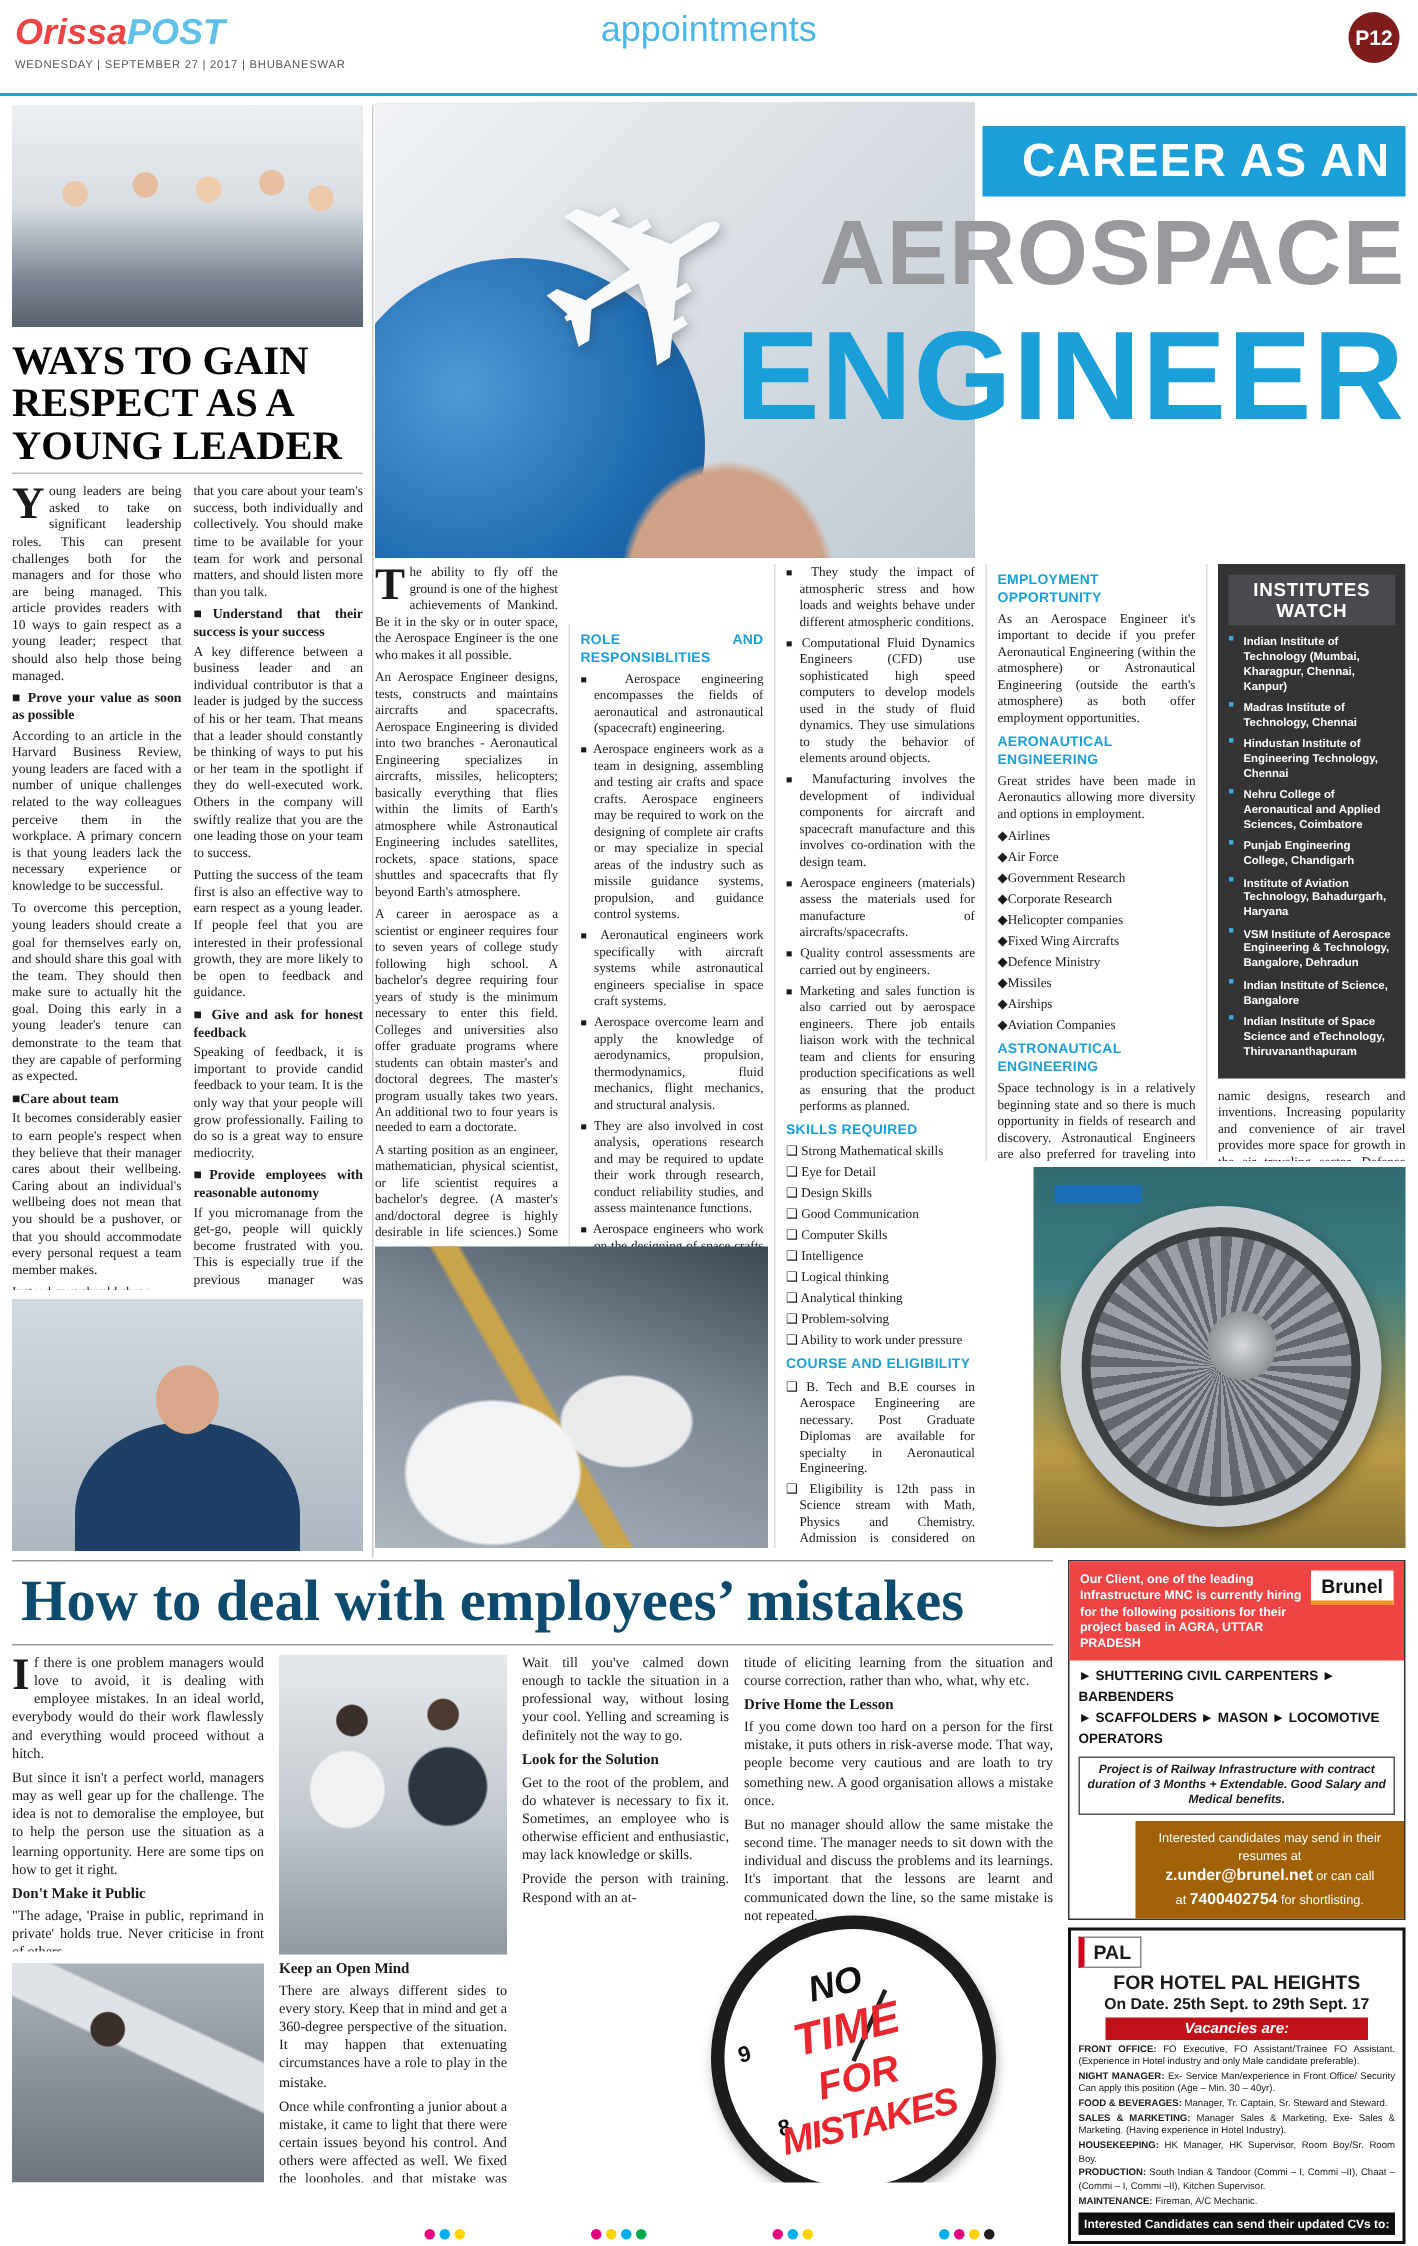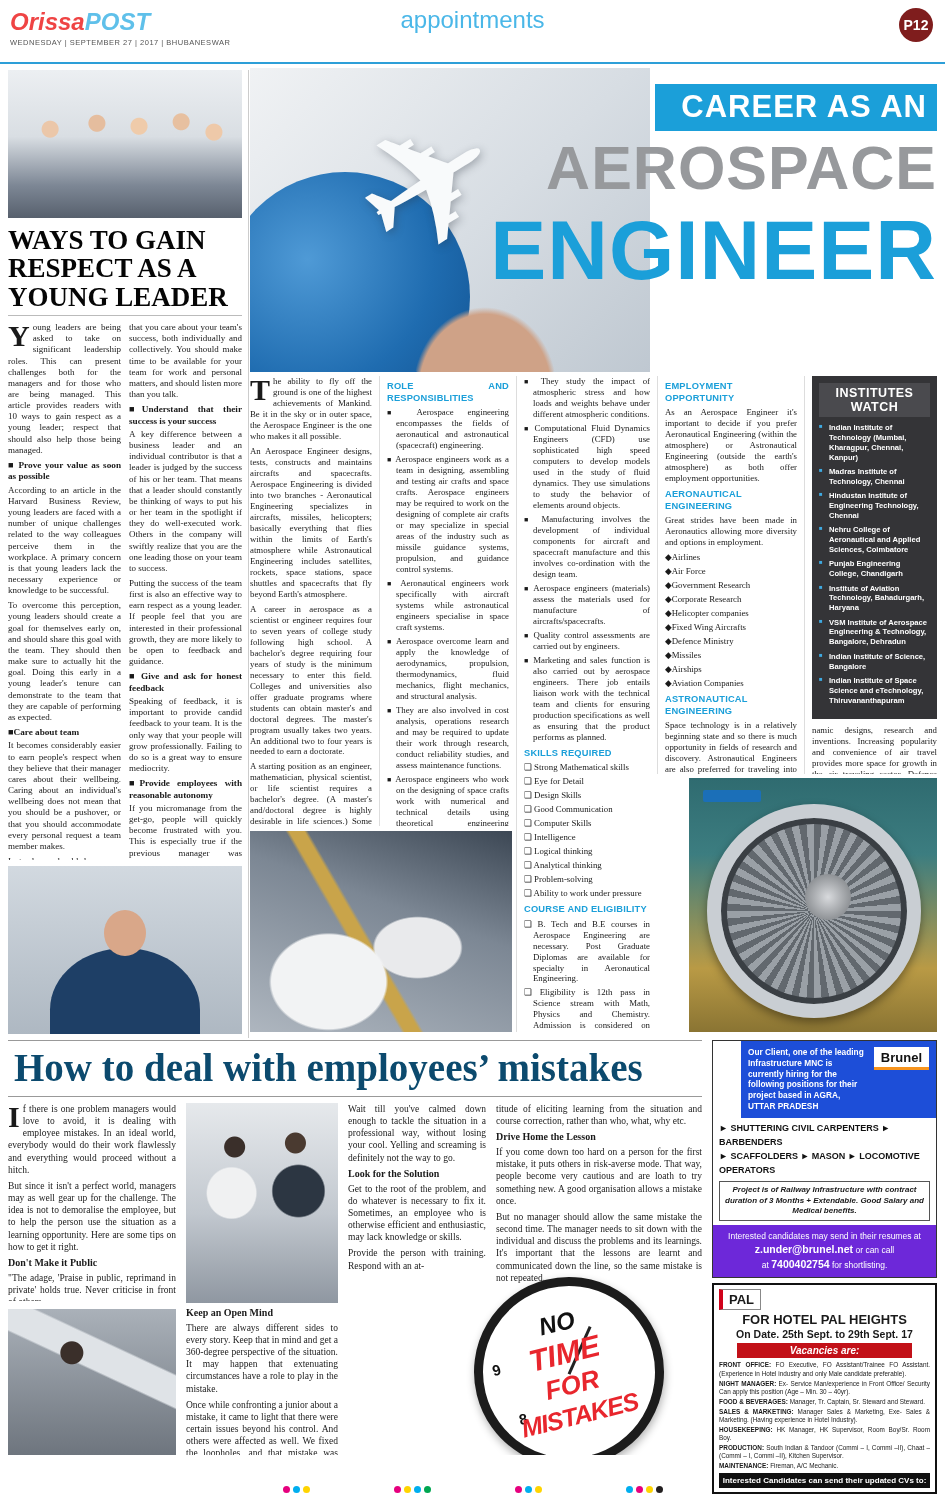--- a/index.html
+++ b/index.html
@@ -54,21 +54,21 @@
   .t1{position:absolute;right:0;top:16px;background:#1b9fd9;color:#fff;font-weight:bold;font-size:31px;
         padding:5px 10px 6px 26px;letter-spacing:1px;}
   .t2{position:absolute;right:0;top:70px;color:#97999c;font-weight:800;font-size:61px;letter-spacing:1px;line-height:1;}
   .t3{position:absolute;right:0;top:140px;color:#1b9fd9;font-weight:800;font-size:84px;letter-spacing:1px;line-height:1;}
 
   
   .career-body{position:absolute;left:250px;top:376px;width:687px;height:656px;display:flex;}
   .ccol{font-size:8.8px;line-height:1.25;text-align:justify;overflow:hidden;}
   .ccol + .ccol{border-left:1px solid #ddd;padding-left:7px;margin-left:7px;}
   .colA{width:122px;height:450px;}
-  .colB{width:122px;height:450px;}
+  .colB{width:122px;height:450px;margin-top:40px;}
   .colC{width:126px;height:656px;}
   .colD{width:132px;height:398px;}
   .colE{width:125px;height:398px;}
   .career-body .subhead{color:#1b9fd9;font-family:"Liberation Sans",sans-serif;font-size:9.3px;
         letter-spacing:.2px;margin:5px 0 3px;}
   .blt > div{padding-left:9px;text-indent:-9px;margin-bottom:3px;}
   .blt-sq > div::before{content:"■ ";font-size:7px;}
   .blt-chk > div::before{content:"❑ ";}
   .blt-dia > div::before{content:"◆";}
   .inst-box{background:#343437;padding:7px 7px 9px;}
@@ -128,27 +128,27 @@
   .c-for{position:absolute;left:0;right:0;top:84px;text-align:center;color:#e8262d;
       font:italic 900 26px "Liberation Sans",sans-serif;}
   .c-mist{position:absolute;left:0;right:0;top:116px;text-align:center;color:#e8262d;
       font:italic 900 25px "Liberation Sans",sans-serif;letter-spacing:-1px;}
   .clock-hand{position:absolute;left:84px;top:36px;width:3px;height:52px;background:#222;
       transform-origin:50% 100%;transform:rotate(38deg);}
 
   
   .ads{position:absolute;left:712px;top:1040px;width:225px;font-family:"Liberation Sans",sans-serif;}
   .brunel{border:1px solid #333;}
-  .b-head{background:#1d4ed8;color:#fff;padding:6px 7px;display:flex;gap:6px;align-items:flex-start;margin-left:28px;}
+  .b-head{background:#ef4444;color:#fff;padding:6px 7px;display:flex;gap:6px;align-items:flex-start;}
   .b-head-text{flex:1;font:bold 8.3px/1.3 "Liberation Sans",sans-serif;}
   .b-logo{background:#fff;color:#111;font:bold 13px "Liberation Sans",sans-serif;
       padding:3px 7px 2px;border-bottom:3px solid #f7941d;}
   .b-pos{padding:4px 6px 2px;font:bold 9px/1.55 "Liberation Sans",sans-serif;color:#111;}
   .b-note{margin:2px 6px 4px;border:1px solid #555;padding:3px;font:italic bold 8px/1.3 "Liberation Sans",sans-serif;text-align:center;}
-  .b-foot{background:#6d28d9;color:#fff;text-align:center;padding:5px 4px;font:8.5px/1.45 "Liberation Sans",sans-serif;}
+  .b-foot{background:#a16207;color:#fff;text-align:center;padding:5px 4px;font:8.5px/1.45 "Liberation Sans",sans-serif;margin-left:44px;}
   .b-foot b{font-size:10.5px;}
   .pal{border:2px solid #111;margin-top:5px;padding:4px 5px;}
   .pal-head{display:flex;justify-content:space-between;align-items:center;}
   .pal-title{font:900 20px "Liberation Sans",sans-serif;letter-spacing:-.5px;color:#0a0a0a;}
   .pal-logo{border:1px solid #888;border-left:4px solid #d0021b;padding:2px 6px;font:bold 13px "Liberation Sans",sans-serif;}
   .pal-sub{text-align:center;font:bold 13px "Liberation Sans",sans-serif;margin-top:2px;}
   .pal-dates{text-align:center;font:bold 10.5px "Liberation Sans",sans-serif;margin-top:1px;}
   .pal-vac{background:#c21118;color:#fff;text-align:center;font:italic bold 10px "Liberation Sans",sans-serif;
       padding:2px 0;margin:3px 18px;}
   .pal-lines{font:6.4px/1.3 "Liberation Sans",sans-serif;text-align:justify;}

